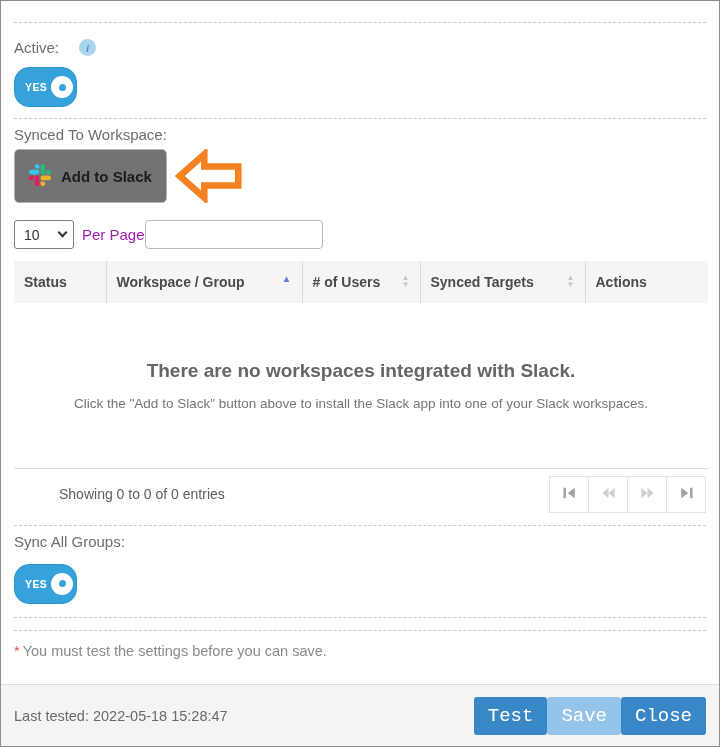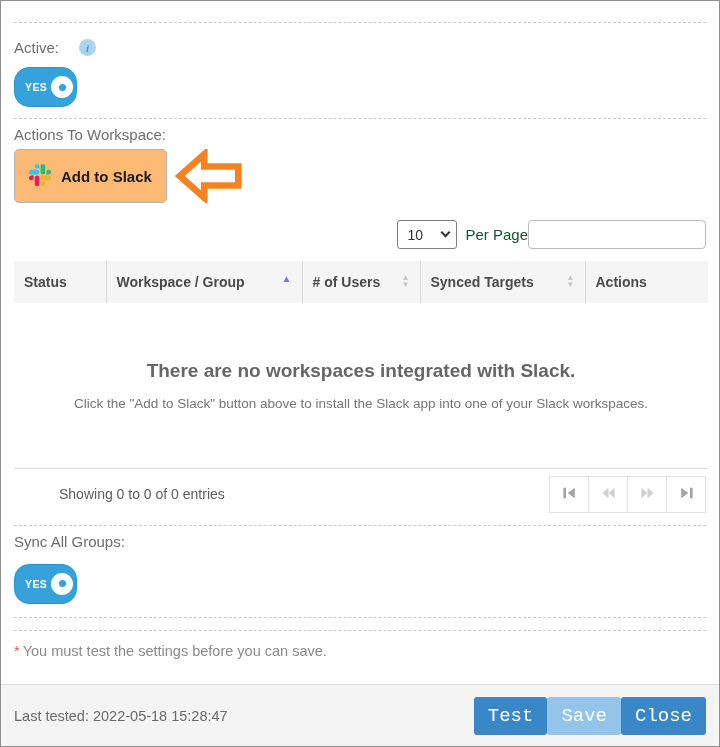--- a/index.html
+++ b/index.html
@@ -57,43 +57,43 @@
   .toggle .knob {
     width: 22px; height: 22px; border-radius: 50%; background: #fff;
     display: flex; align-items: center; justify-content: center;
   }
   .toggle .knob::after { content: ""; width: 7px; height: 7px; border-radius: 50%; background: #36a2db; }
   .toggle.second { margin-top: 14px; }
   
   .slack-row { margin-top: 6px; display: flex; align-items: center; gap: 8px; }
   .slack-btn {
     height: 54px; padding: 12px 14px;
-    background: #fdba74; border: 1px solid #b3b3b3; border-radius: 5px;
+    background: #737373; border: 1px solid #b3b3b3; border-radius: 5px;
     display: inline-flex; align-items: center; gap: 10px; cursor: pointer;
   }
   .slack-btn .label { font-size: 15px; font-weight: bold; color: #1d1c1d; }
   .arrow-icon { display: inline-flex; }
   
-  .controls-row { margin-top: 17px; display: flex; align-items: center; justify-content: flex-end; }
+  .controls-row { margin-top: 17px; display: flex; align-items: center; justify-content: flex-start; }
   .per-page-wrap { display: flex; align-items: center; gap: 8px; }
   .select-wrap { position: relative; display: inline-block; }
   .select-wrap select {
     -webkit-appearance: none; appearance: none;
     width: 60px; height: 29px; padding: 0 22px 0 9px;
     border: 1px solid #7f7f7f; border-radius: 3px; background: #fff;
     font-size: 14px; color: #333;
     font-family: "Liberation Sans", sans-serif;
   }
   .select-chevron {
     position: absolute; right: 8px; top: 9px;
     width: 7px; height: 7px;
     border-right: 2px solid #333; border-bottom: 2px solid #333;
     transform: rotate(45deg); pointer-events: none;
   }
-  .per-page-label { font-size: 15px; color: #14532d; }
+  .per-page-label { font-size: 15px; color: #a21caf; }
   .search-input {
     width: 178px; height: 29px;
     border: 1px solid #b9b9b9; border-radius: 4px;
     padding: 0 8px; font-size: 14px;
     font-family: "Liberation Sans", sans-serif;
   }
   
   table.grid { margin-top: 12px; width: 694px; border-collapse: collapse; border-bottom: 1px solid #dcdcdc; }
   table.grid th {
     background: #f5f5f5; height: 42px;
@@ -154,21 +154,21 @@
       <span class="info-icon">i</span>
     </div>
     <div class="toggle">
       <span class="on-label">YES</span>
       <span class="knob"></span>
     </div>
 
     <div class="dashed d2"></div>
 
     <div class="field-label tight">
-      <span>Actions To Workspace:</span>
+      <span>Synced To Workspace:</span>
     </div>
     <div class="slack-row">
       <button class="slack-btn">
         <span class="slack-logo">
           <svg width="22" height="22" viewBox="0 0 122.8 122.8">
             <path d="M25.8 77.6c0 7.1-5.8 12.9-12.9 12.9S0 84.7 0 77.6s5.8-12.9 12.9-12.9h12.9v12.9zM32.3 77.6c0-7.1 5.8-12.9 12.9-12.9s12.9 5.8 12.9 12.9v32.3c0 7.1-5.8 12.9-12.9 12.9s-12.9-5.8-12.9-12.9V77.6z" fill="#E01E5A"></path>
             <path d="M45.2 25.8c-7.1 0-12.9-5.8-12.9-12.9S38.1 0 45.2 0s12.9 5.8 12.9 12.9v12.9H45.2zM45.2 32.3c7.1 0 12.9 5.8 12.9 12.9s-5.8 12.9-12.9 12.9H12.9C5.8 58.1 0 52.3 0 45.2s5.8-12.9 12.9-12.9h32.3z" fill="#36C5F0"></path>
             <path d="M97 45.2c0-7.1 5.8-12.9 12.9-12.9s12.9 5.8 12.9 12.9-5.8 12.9-12.9 12.9H97V45.2zM90.5 45.2c0 7.1-5.8 12.9-12.9 12.9s-12.9-5.8-12.9-12.9V12.9C64.7 5.8 70.5 0 77.6 0s12.9 5.8 12.9 12.9v32.3z" fill="#2EB67D"></path>
             <path d="M77.6 97c7.1 0 12.9 5.8 12.9 12.9s-5.8 12.9-12.9 12.9-12.9-5.8-12.9-12.9V97h12.9zM77.6 90.5c-7.1 0-12.9-5.8-12.9-12.9s5.8-12.9 12.9-12.9h32.3c7.1 0 12.9 5.8 12.9 12.9s-5.8 12.9-12.9 12.9H77.6z" fill="#ECB22E"></path>
           </svg>

